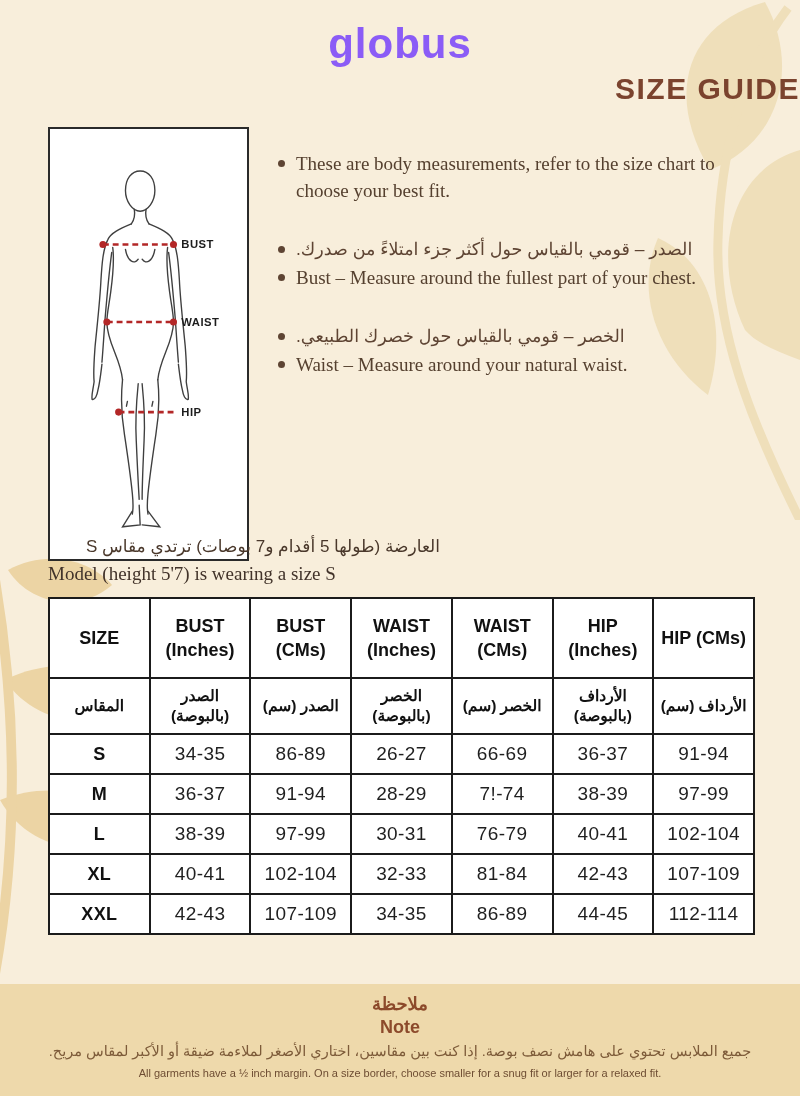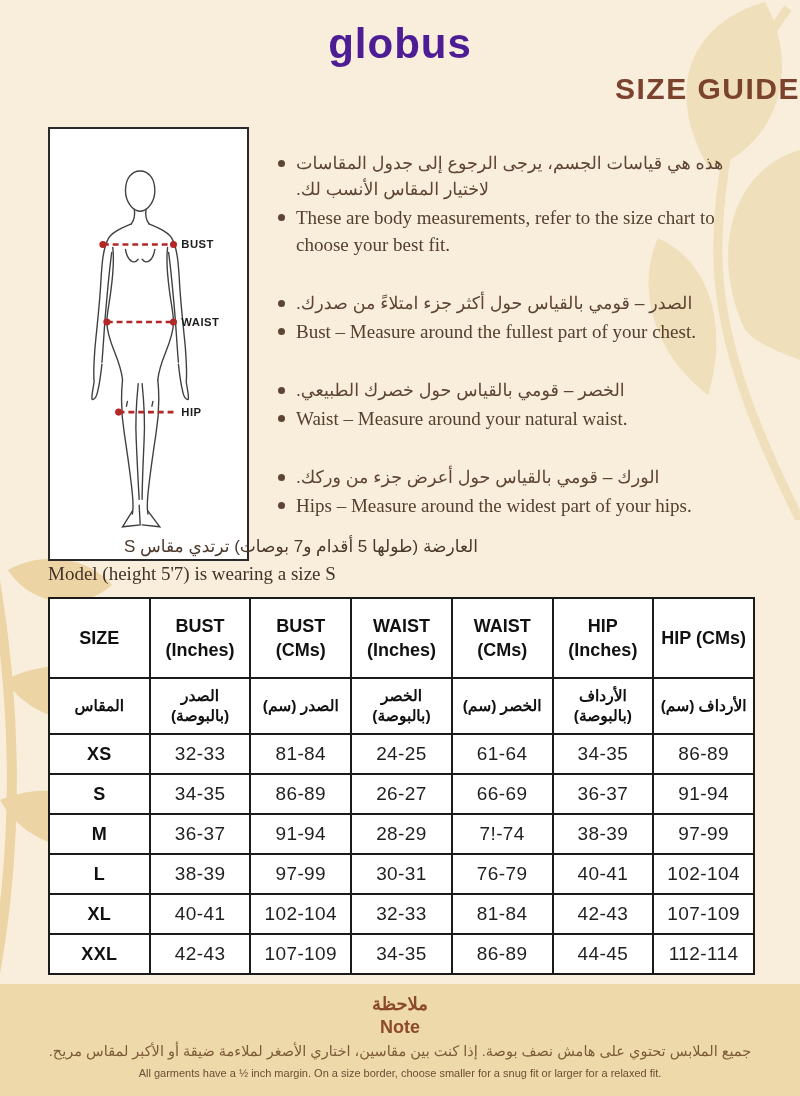--- a/index.html
+++ b/index.html
@@ -2,36 +2,36 @@
 <html><head>
 <meta charset="utf-8">
 <style>
   html,body{margin:0;padding:0;}
   body{font-family:"Liberation Sans",sans-serif;}
   .page{position:relative;width:800px;height:1096px;background:#f8eedb;overflow:hidden;}
   .decor{position:absolute;pointer-events:none;}
   .decor-tr{right:0;top:0;}
   .decor-left{left:0;top:430px;}
   .brand{position:absolute;top:20px;left:0;width:100%;text-align:center;
-         font-size:42px;font-weight:600;letter-spacing:1px;color:#4c1d95;}
+         font-size:42px;font-weight:600;letter-spacing:1px;color:#8b5cf6;}
   .title{position:absolute;top:72px;left:0;width:100%;text-align:right;
          font-size:30px;font-weight:800;letter-spacing:1.5px;color:#7b432e;}
   .figure-box{position:absolute;left:48px;top:127px;width:201px;height:434px;
               background:#ffffff;border:2px solid #2a2a2a;box-sizing:border-box;}
   .figure-box svg{display:block;width:100%;height:100%;}
   .meas-label{font-family:"Liberation Sans",sans-serif;font-size:11.5px;font-weight:bold;
               fill:#1d1d1d;letter-spacing:.5px;}
   .bullets{position:absolute;left:278px;top:150px;width:484px;}
   .bullet-group{margin-bottom:32px;}
   .b-line{display:flex;align-items:flex-start;margin-bottom:2px;}
   .dot{flex:none;width:7px;height:7px;border-radius:50%;background:#5e4433;margin:10px 11px 0 0;}
   .b-ar{direction:rtl;text-align:left;font-size:17.5px;line-height:26px;color:#5e4433;font-weight:500;}
   .b-en{font-family:"Liberation Serif",serif;font-size:19px;line-height:27px;color:#55402f;}
   .model-note{position:absolute;left:48px;top:533px;width:430px;}
-  .model-ar{direction:rtl;text-align:right;font-size:17px;line-height:27px;color:#4a382b;font-weight:500;}
+  .model-ar{direction:rtl;text-align:center;font-size:17px;line-height:27px;color:#4a382b;font-weight:500;}
   .model-en{font-family:"Liberation Serif",serif;font-size:19px;line-height:27px;color:#42332a;}
   table.size-table{position:absolute;left:48px;top:597px;width:707px;border-collapse:collapse;
                    background:#ffffff;table-layout:fixed;}
   .size-table th,.size-table td{border:2px solid #1b1b1b;text-align:center;vertical-align:middle;
                    padding:0 4px;background:#ffffff;}
   tr.h-en{height:80px;}
   tr.h-en th{font-size:18px;font-weight:800;color:#111;line-height:1.35;}
   tr.h-ar{height:56px;}
   tr.h-ar th{font-size:15.5px;font-weight:bold;color:#111;line-height:1.3;}
   tr.d-row{height:40px;}
@@ -118,24 +118,20 @@
       <text class="meas-label" x="134" y="96">BUST</text>
       <text class="meas-label" x="134" y="175">WAIST</text>
       <text class="meas-label" x="134" y="267">HIP</text>
     </svg>
   </div>
 
   <div class="bullets" id="bullet-list">
       <div class="bullet-group">
         <div class="b-line">
           <span class="dot"></span>
-          <div class="b-ar">هذه هي قياسات الجسم، يرجى الرجوع إلى جدول المقاسات لاختيار المقاس الأنسب لك.</div>
-        </div>
-        <div class="b-line">
-          <span class="dot"></span>
           <div class="b-en">These are body measurements, refer to the size chart to choose your best fit.</div>
         </div>
       </div>
       <div class="bullet-group">
         <div class="b-line">
           <span class="dot"></span>
           <div class="b-ar">الصدر – قومي بالقياس حول أكثر جزء امتلاءً من صدرك.</div>
         </div>
         <div class="b-line">
           <span class="dot"></span>
@@ -143,30 +139,20 @@
         </div>
       </div>
       <div class="bullet-group">
         <div class="b-line">
           <span class="dot"></span>
           <div class="b-ar">الخصر – قومي بالقياس حول خصرك الطبيعي.</div>
         </div>
         <div class="b-line">
           <span class="dot"></span>
           <div class="b-en">Waist – Measure around your natural waist.</div>
-        </div>
-      </div>
-      <div class="bullet-group">
-        <div class="b-line">
-          <span class="dot"></span>
-          <div class="b-ar">الورك – قومي بالقياس حول أعرض جزء من وركك.</div>
-        </div>
-        <div class="b-line">
-          <span class="dot"></span>
-          <div class="b-en">Hips – Measure around the widest part of your hips.</div>
         </div>
       </div>
     </div>
 
   <div class="model-note">
     <div class="model-ar">العارضة (طولها 5 أقدام و7 بوصات) ترتدي مقاس S</div>
     <div class="model-en">Model (height 5'7) is wearing a size S</div>
   </div>
 
   <table class="size-table">
@@ -185,29 +171,20 @@
           <th dir="rtl">الصدر (بالبوصة)</th>
           <th dir="rtl">الصدر (سم)</th>
           <th dir="rtl">الخصر (بالبوصة)</th>
           <th dir="rtl">الخصر (سم)</th>
           <th dir="rtl">الأرداف (بالبوصة)</th>
           <th dir="rtl">الأرداف (سم)</th>
         </tr>
     </thead>
     <tbody id="tbody-rows">
         <tr class="d-row">
-          <td class="size-col">XS</td>
-          <td>32-33</td>
-          <td>81-84</td>
-          <td>24-25</td>
-          <td>61-64</td>
-          <td>34-35</td>
-          <td>86-89</td>
-        </tr>
-        <tr class="d-row">
           <td class="size-col">S</td>
           <td>34-35</td>
           <td>86-89</td>
           <td>26-27</td>
           <td>66-69</td>
           <td>36-37</td>
           <td>91-94</td>
         </tr>
         <tr class="d-row">
           <td class="size-col">M</td>

